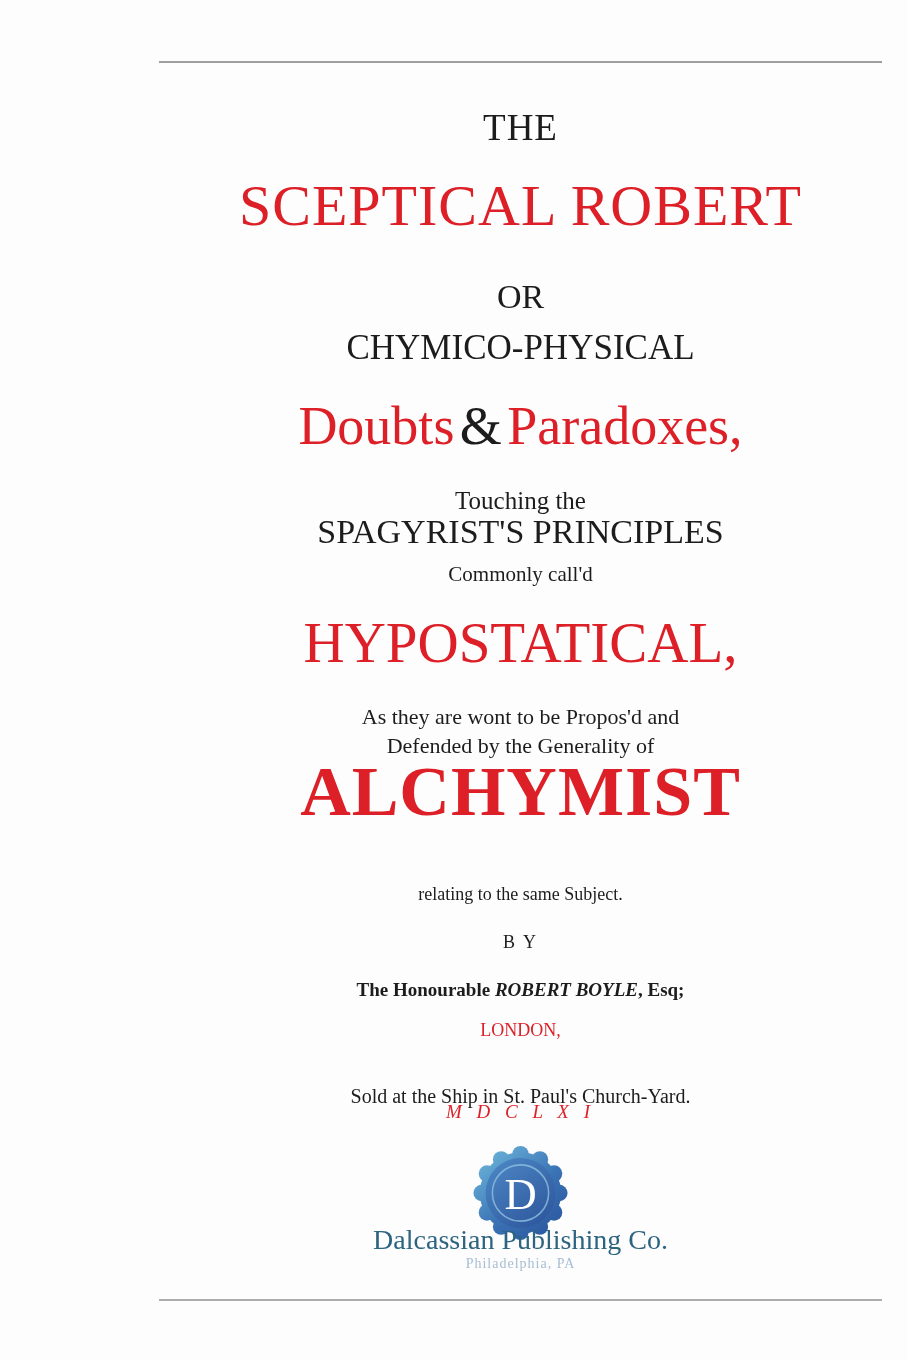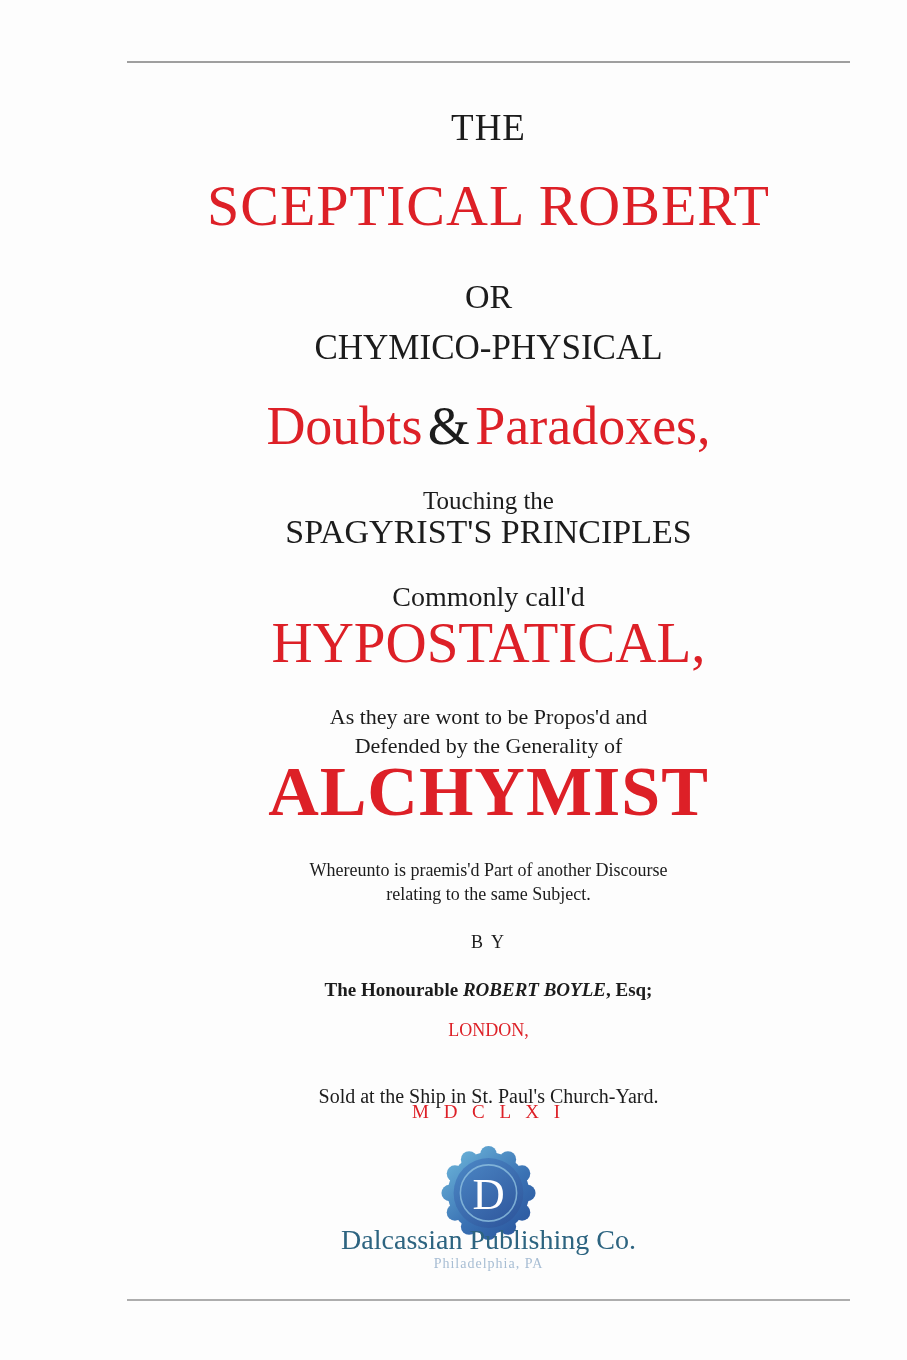--- a/index.html
+++ b/index.html
@@ -3,21 +3,21 @@
 <meta charset="utf-8">
 <style>
   html, body { margin: 0; padding: 0; }
   body {
     width: 907px; height: 1360px;
     background: var(--page_background, #fdfdfd);
     font-family: "Liberation Serif", serif;
     color: var(--text_black, #1c1c1c);
     overflow: hidden;
   }
-  .page { position: relative; width: 758px; height: 1360px; }
+  .page { position: relative; width: 758px; height: 1360px; margin-left: 32px; }
 
   .rule {
     position: absolute; left: 127px; width: 723px; height: 2px;
     background: var(--rule_gray, #9f9f9f);
   }
   .rule.top { top: 61px; }
   .rule.bottom { top: 1299px; background: #adadad; }
 
   .content {
     position: absolute; left: 127px; top: 0; width: 723px;
@@ -28,31 +28,31 @@
   .red { color: var(--accent_red, #dd2027); }
 
   .t-the        { top: 106px; font-size: 37px; letter-spacing: 1px; }
   .t-main       { top: 172px; font-size: 58px; letter-spacing: 1px; }
   .t-or         { top: 278px; font-size: 34px; }
   .t-chymico    { top: 328px; font-size: 35px; }
   .t-doubts     { top: 395px; font-size: 54px; }
   .t-doubts .amp { color: var(--text_black, #1c1c1c); margin: 0 0.1em; }
   .t-touching   { top: 487px; font-size: 25px; }
   .t-spagyrist  { top: 513px; font-size: 34px; }
-  .t-commonly   { top: 581px; font-size: 28px; }
+  .t-commonly   { top: 562px; font-size: 21px; }
   .t-hypostat   { top: 610px; font-size: 57px; }
   .t-wont       { top: 703px; font-size: 22px; line-height: 1.3; white-space: normal; }
   .t-alchymist  { top: 752px; font-size: 70px; font-weight: bold; letter-spacing: 1px; }
   .t-whereunto  { top: 858px; font-size: 18px; line-height: 1.35; white-space: normal; }
   .t-by         { top: 932px; font-size: 18px; letter-spacing: 2px; }
   .t-author     { top: 979px; font-size: 19px; font-weight: bold; }
   .t-author .auth-name { font-style: italic; }
   .t-london     { top: 1020px; font-size: 18px; }
   .t-imprint    { top: 1059px; font-size: 20px; line-height: 1.27; white-space: normal; }
-  .t-year       { top: 1101px; font-size: 19px; letter-spacing: 5px; }
+  .t-year       { top: 1101px; font-size: 19px; letter-spacing: 5px; font-style: italic; }
 
   .logo-wrap { position: absolute; top: 1144px; left: 0; width: 100%; text-align: center; }
   .logo-wrap svg { display: inline-block; }
 
   .t-pubname  { top: 1224px; font-size: 28px; color: var(--publisher_teal, #2d6480); }
   .t-location { top: 1256px; font-size: 14px; color: var(--location_blue, #a7bdd3); letter-spacing: 1px; }
 </style>
 </head>
 <body>
 
@@ -77,21 +77,21 @@
     <div class="line t-spagyrist">SPAGYRIST'S PRINCIPLES</div>
 
     <div class="line t-commonly">Commonly call'd</div>
 
     <div class="line t-hypostat red">HYPOSTATICAL,</div>
 
     <div class="line t-wont"><span>As they are wont to be Propos'd and</span><br><span>Defended by the Generality of</span></div>
 
     <div class="line t-alchymist red">ALCHYMIST</div>
 
-    <div class="line t-whereunto"><span>Whereunto is praemis'd Part of another Discourse</span><br><span>relating to the same Subject.</span></div>
+    <div class="line t-whereunto"><br><span>relating to the same Subject.</span></div>
 
     <div class="line t-by">B Y</div>
 
     <div class="line t-author"><span>The Honourable </span><span class="auth-name">ROBERT BOYLE</span><span>, Esq;</span></div>
 
     <div class="line t-london red">LONDON,</div>
 
     <div class="line t-imprint"><br><span>Sold at the Ship in St. Paul's Church-Yard.</span></div>
 
     <div class="line t-year red">M D C L X I</div>

